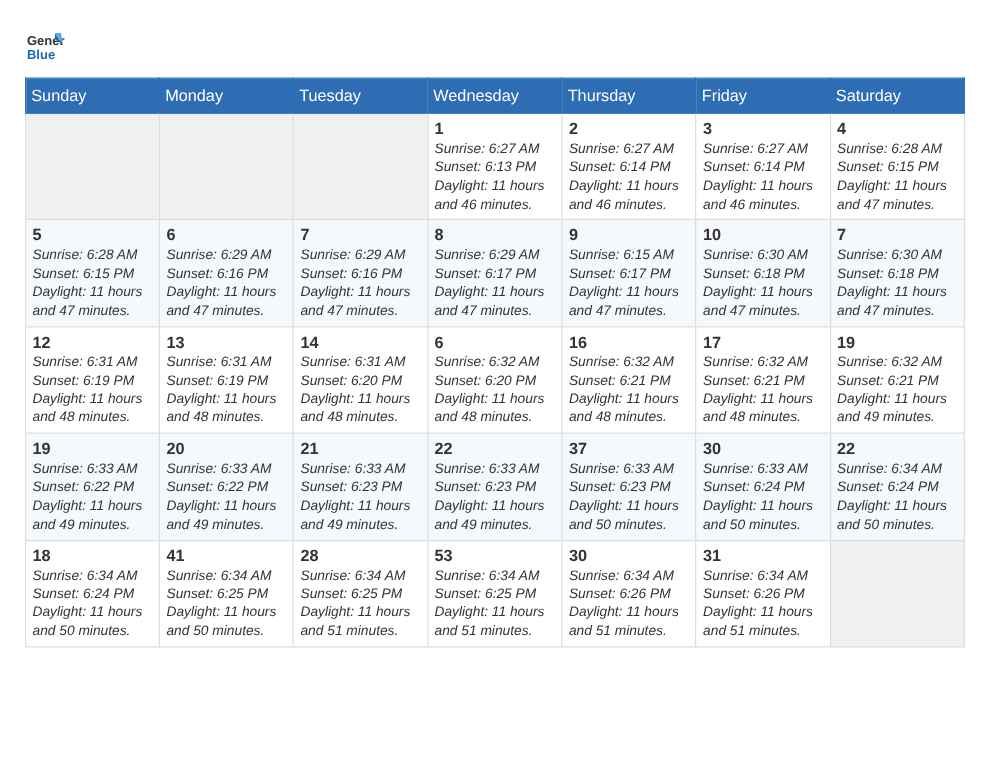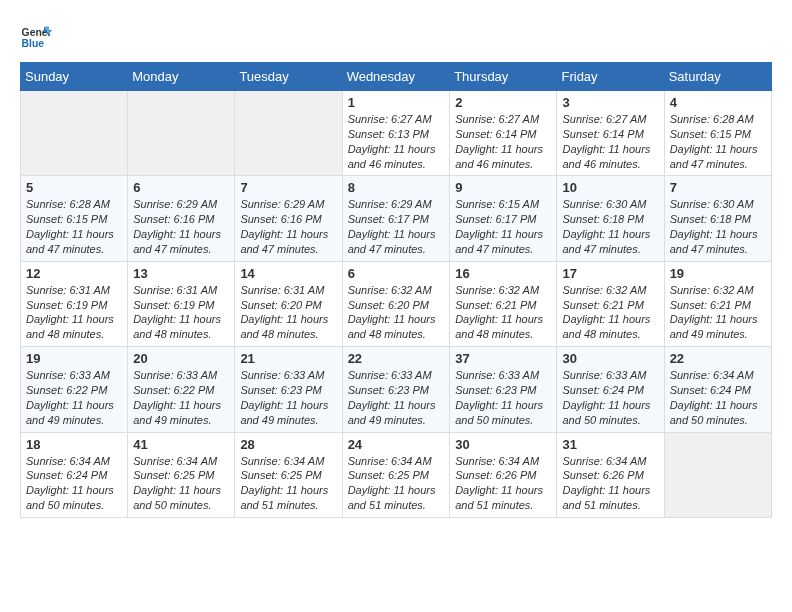--- a/index.html
+++ b/index.html
@@ -285,21 +285,21 @@
 Sunset: 6:25 PM
 Daylight: 11 hours and 50 minutes.</div>
         </td>
         <td>
           <div class="day-number">28</div>
           <div class="cell-text">Sunrise: 6:34 AM
 Sunset: 6:25 PM
 Daylight: 11 hours and 51 minutes.</div>
         </td>
         <td>
-          <div class="day-number">24</div>
+          <div class="day-number">53</div>
           <div class="cell-text">Sunrise: 6:34 AM
 Sunset: 6:25 PM
 Daylight: 11 hours and 51 minutes.</div>
         </td>
         <td>
           <div class="day-number">30</div>
           <div class="cell-text">Sunrise: 6:34 AM
 Sunset: 6:26 PM
 Daylight: 11 hours and 51 minutes.</div>
         </td>

